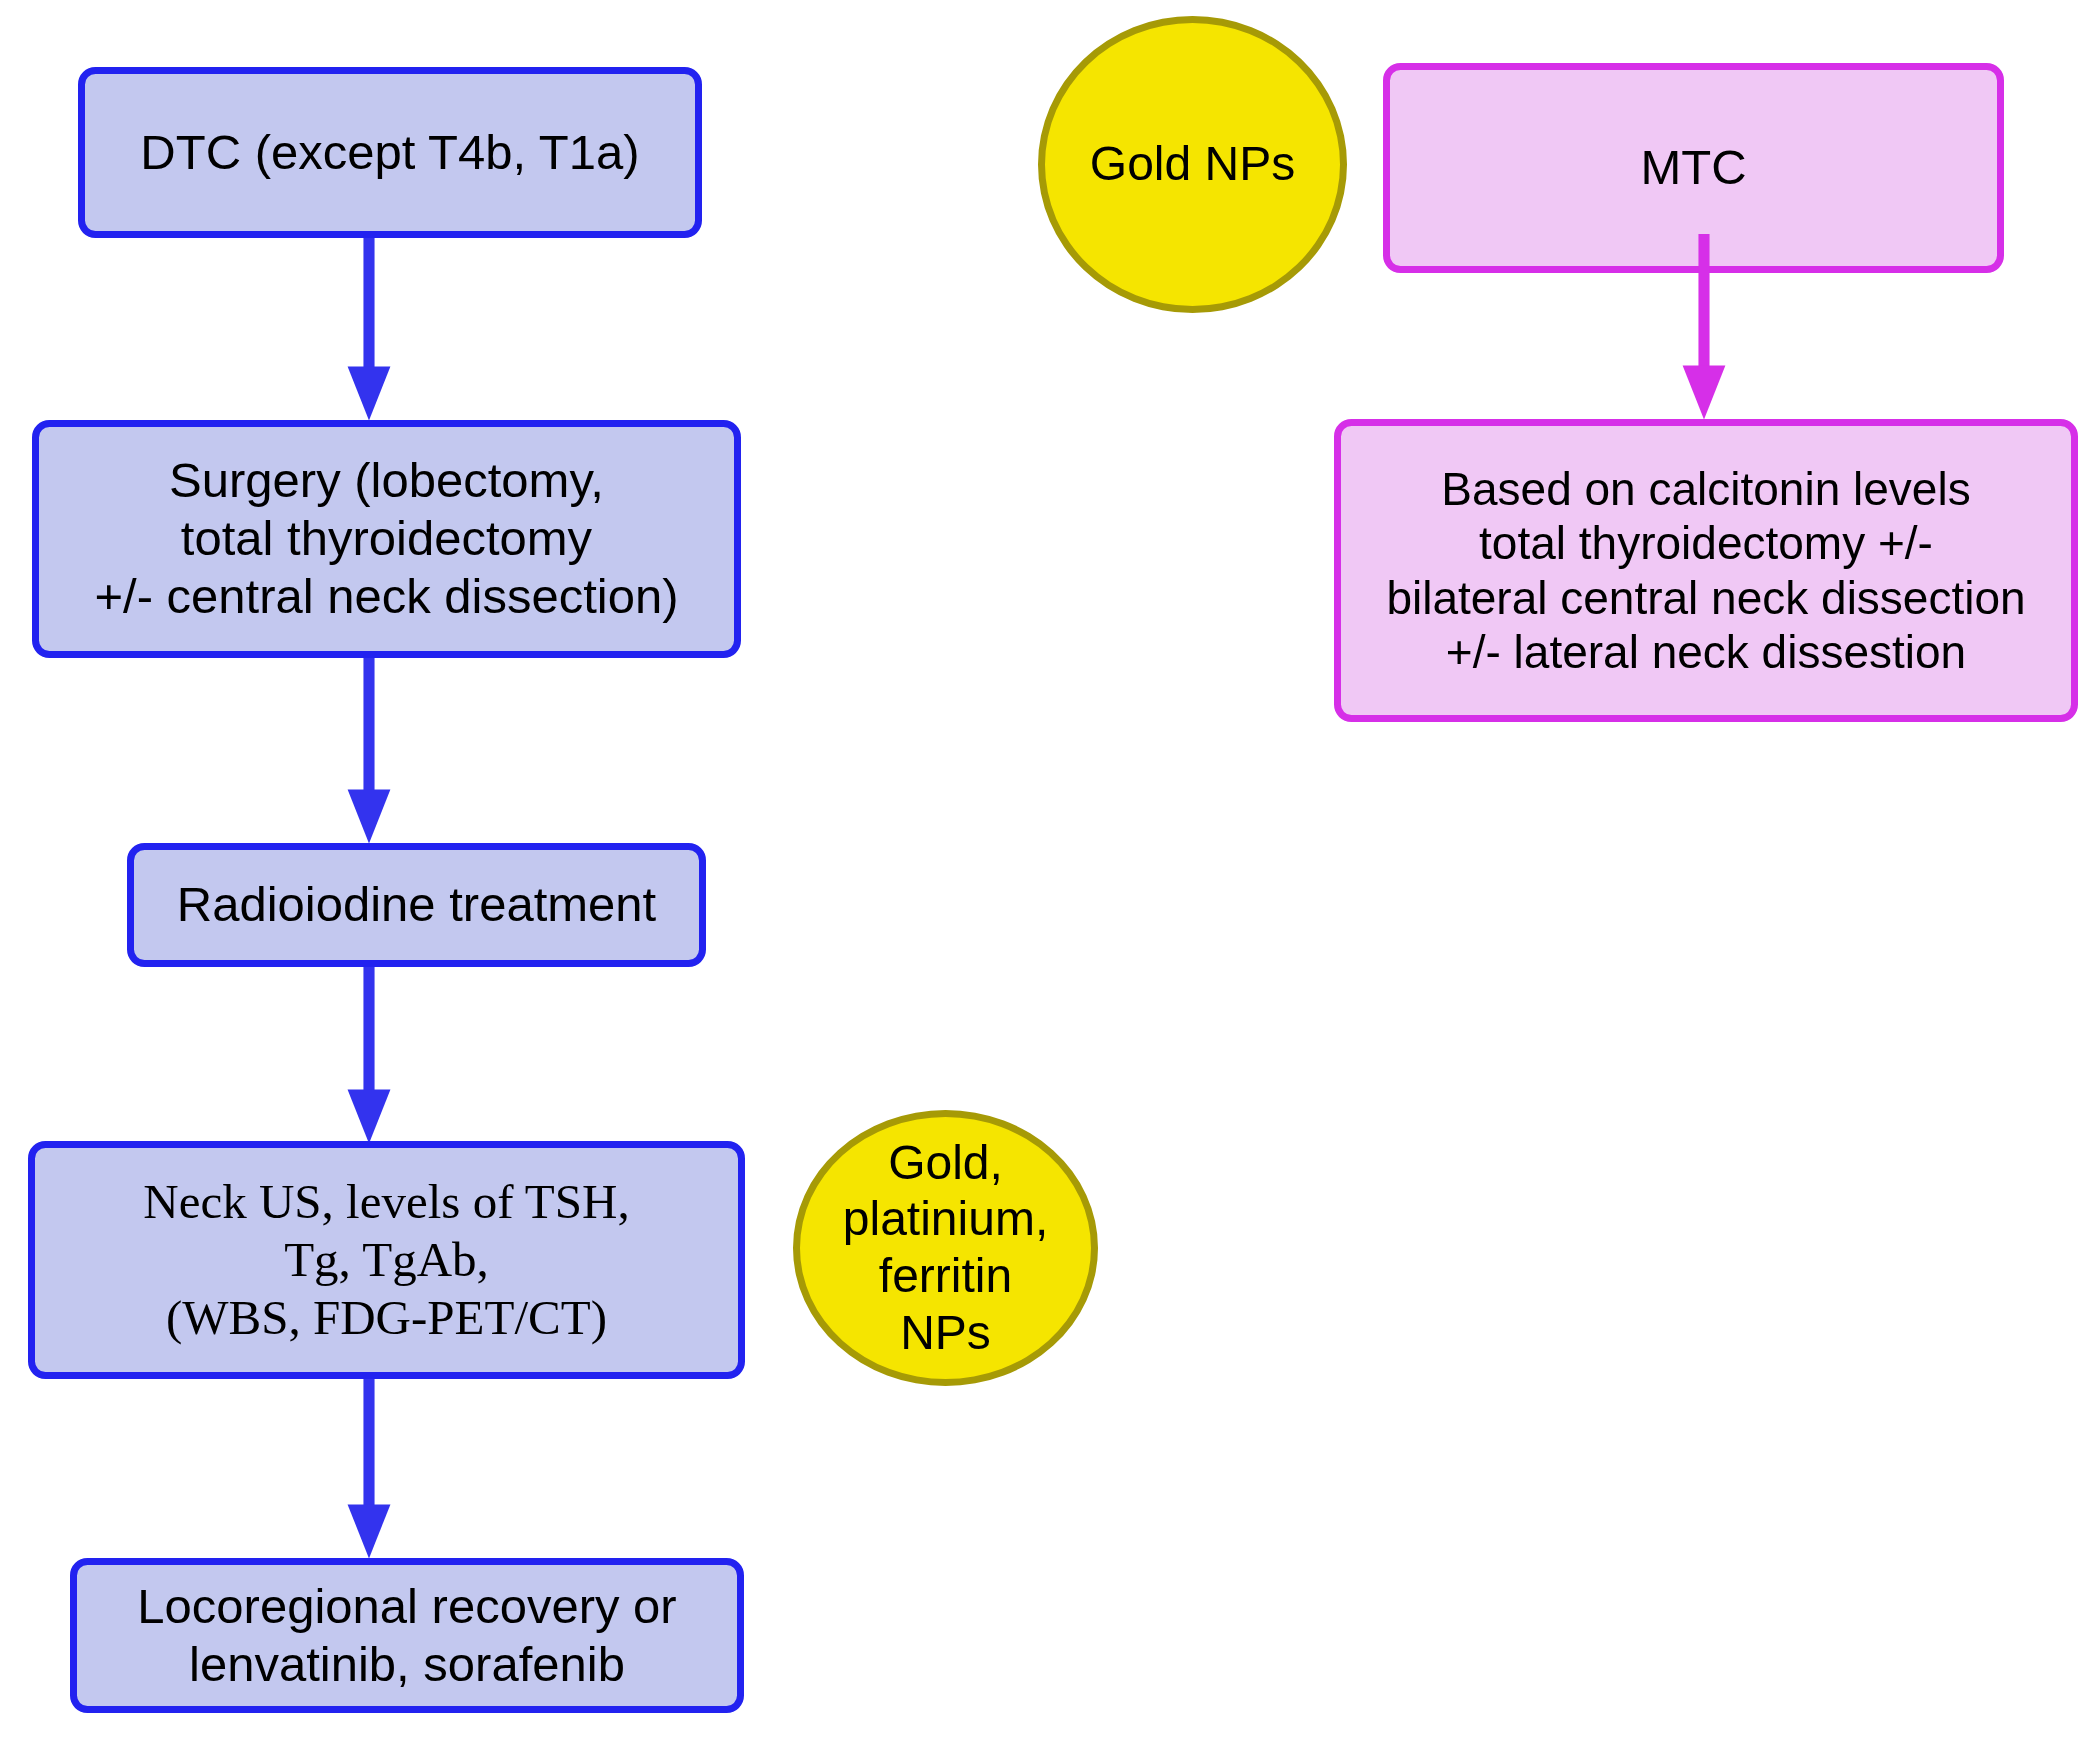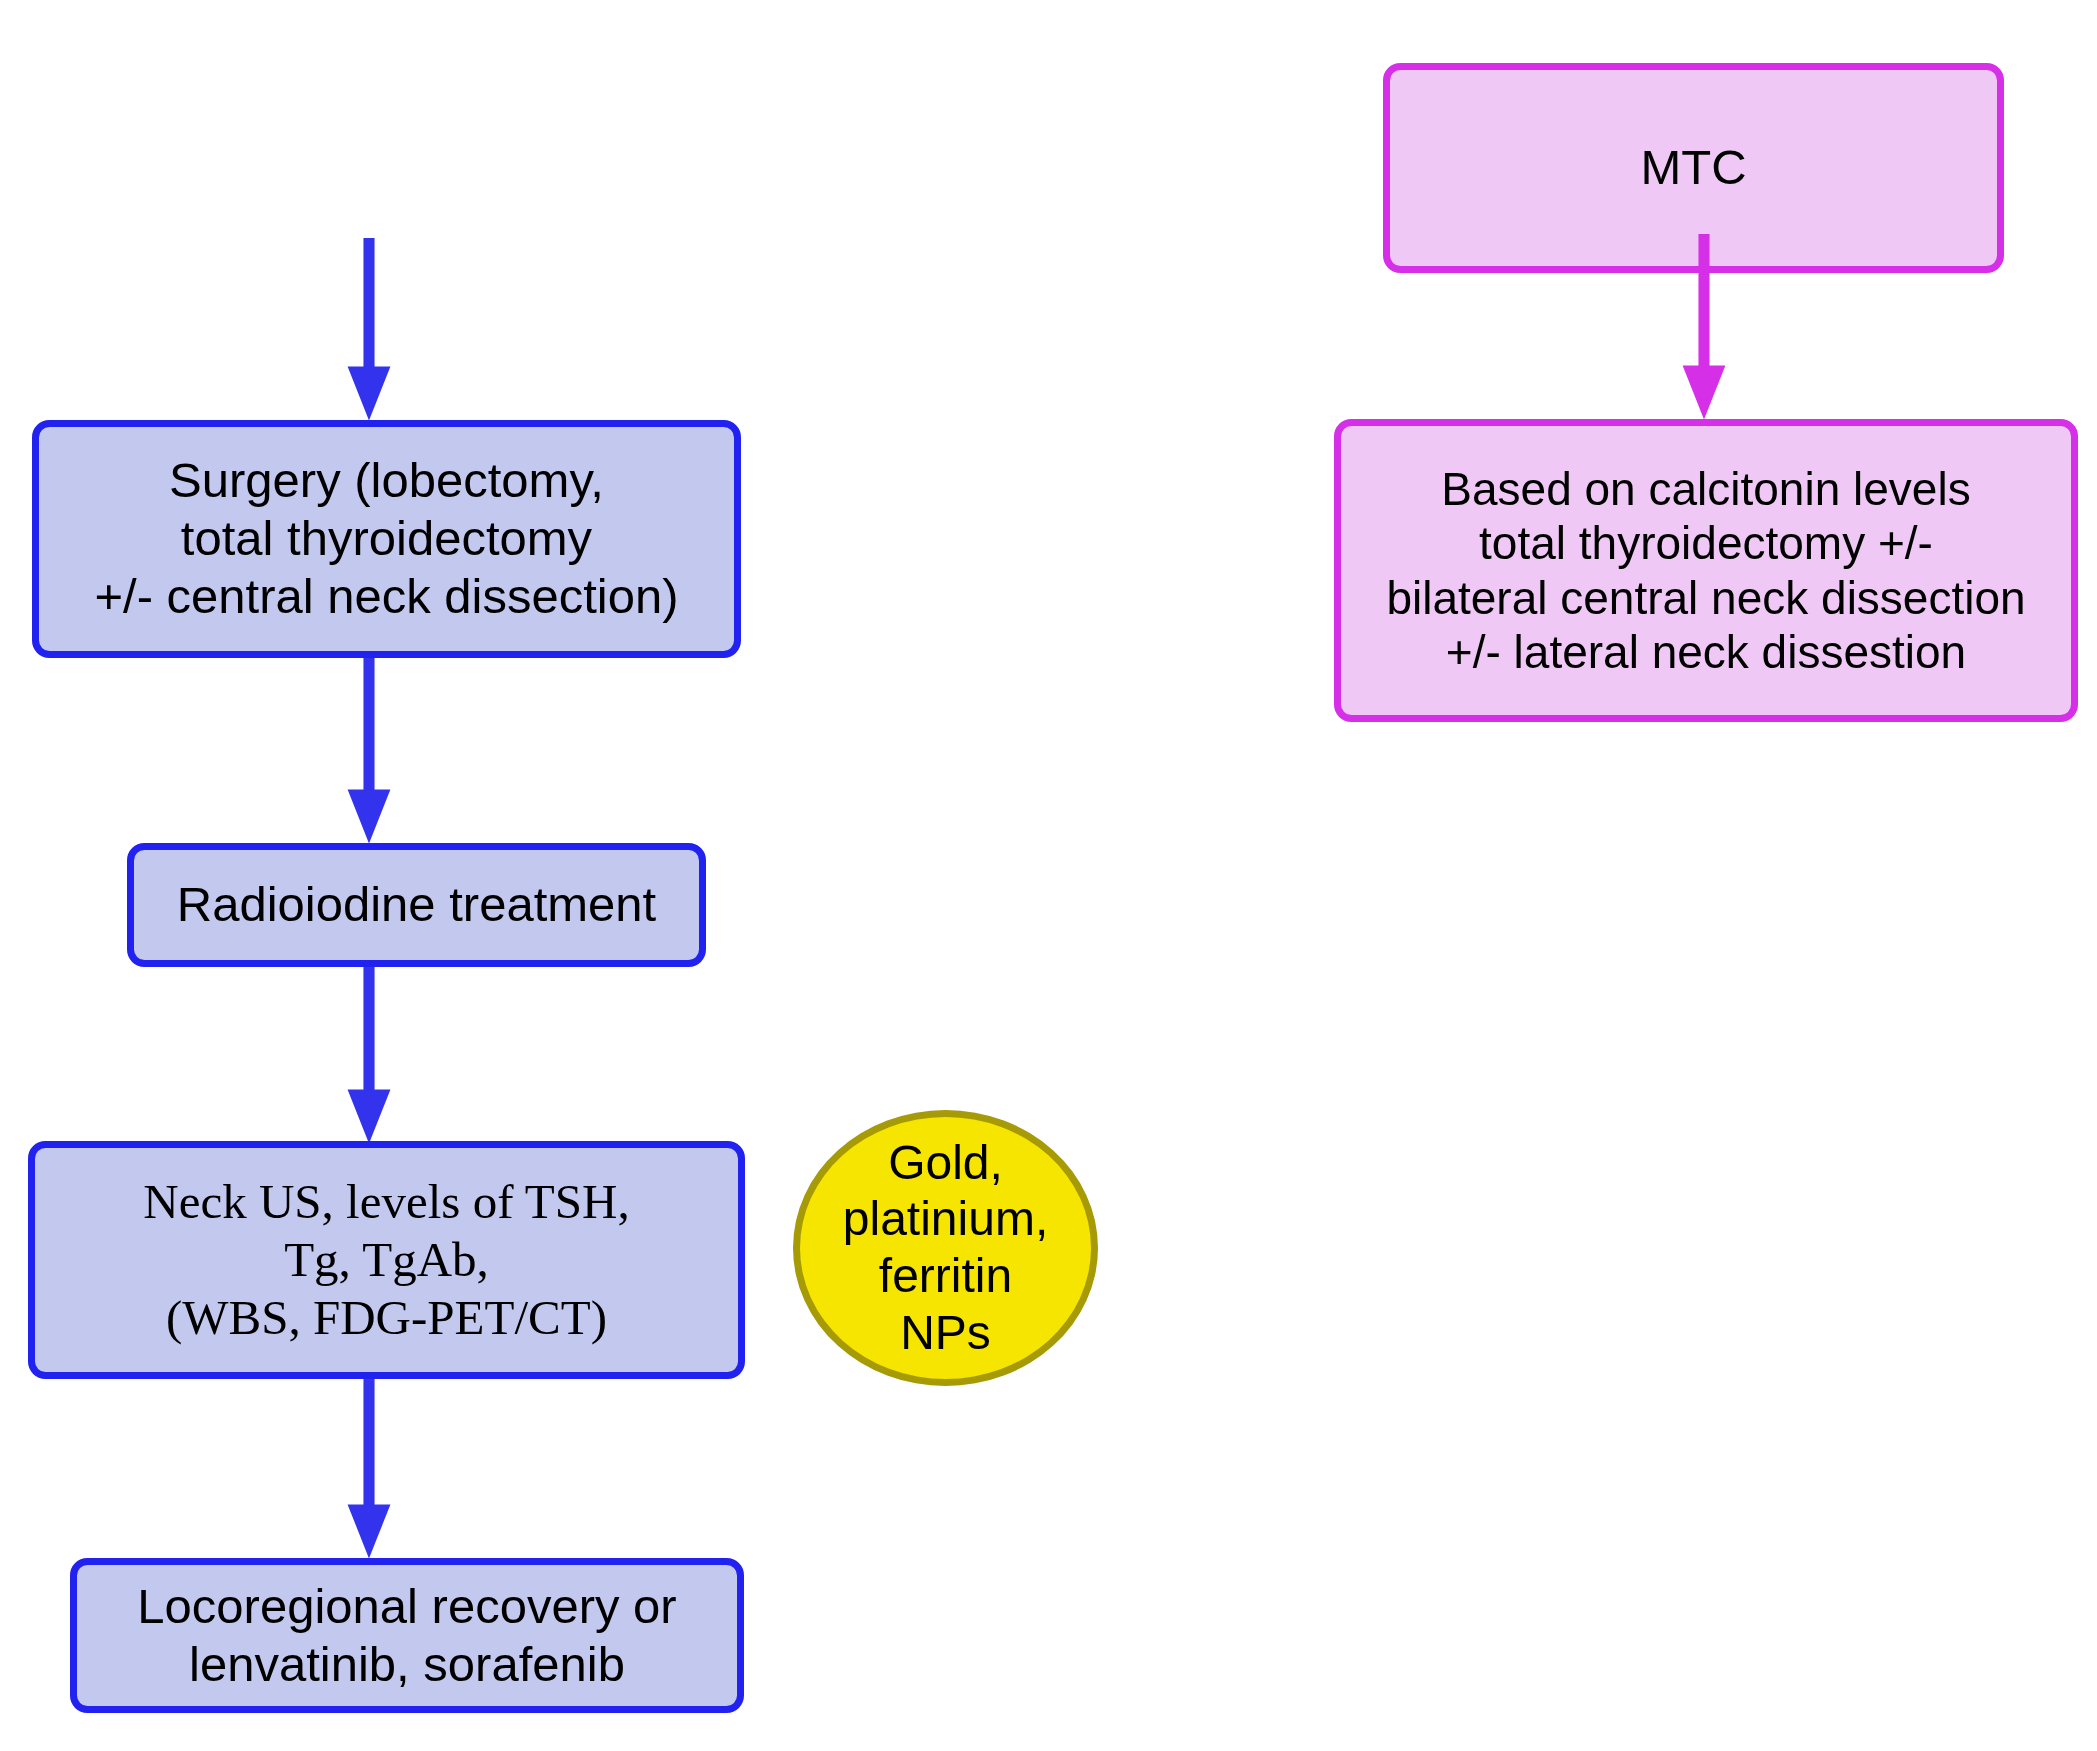--- a/index.html
+++ b/index.html
@@ -58,20 +58,21 @@
     position: absolute;
     display: block;
   }
   .arrow svg { display: block; }
 </style>
 </head>
 <body>
 
 <div id="canvas">
 
+  <div class="node box-blue" style="left:78px; top:67px; width:624px; height:171px;">DTC (except T4b, T1a)</div>
 
   <span class="arrow" style="left:345px; top:238px;">
     <svg width="48" height="184" viewBox="0 0 60 232">
       <line x1="30" y1="0" x2="30" y2="178" stroke="#3333ee" stroke-width="14"></line>
       <polygon points="30,230 3,162 57,162" fill="#3333ee"></polygon>
     </svg>
   </span>
 
   <div class="node box-blue" style="left:32px; top:420px; width:709px; height:238px;">Surgery (lobectomy,
 total thyroidectomy
@@ -100,20 +101,21 @@
   <span class="arrow" style="left:345px; top:1379px;">
     <svg width="48" height="181" viewBox="0 0 60 228">
       <line x1="30" y1="0" x2="30" y2="174" stroke="#3333ee" stroke-width="14"></line>
       <polygon points="30,226 3,158 57,158" fill="#3333ee"></polygon>
     </svg>
   </span>
 
   <div class="node box-blue" style="left:70px; top:1558px; width:674px; height:155px;">Locoregional recovery or
 lenvatinib, sorafenib</div>
 
+  <div class="node circle-yellow" style="left:1038px; top:16px; width:309px; height:297px;">Gold NPs</div>
 
   <div class="node circle-yellow" style="left:793px; top:1110px; width:305px; height:276px;">Gold,
 platinium,
 ferritin
 NPs</div>
 
   <div class="node box-pink" style="left:1383px; top:63px; width:621px; height:210px;">MTC</div>
 
   <span class="arrow" style="left:1680px; top:234px;">
     <svg width="48" height="187" viewBox="0 0 60 236">

